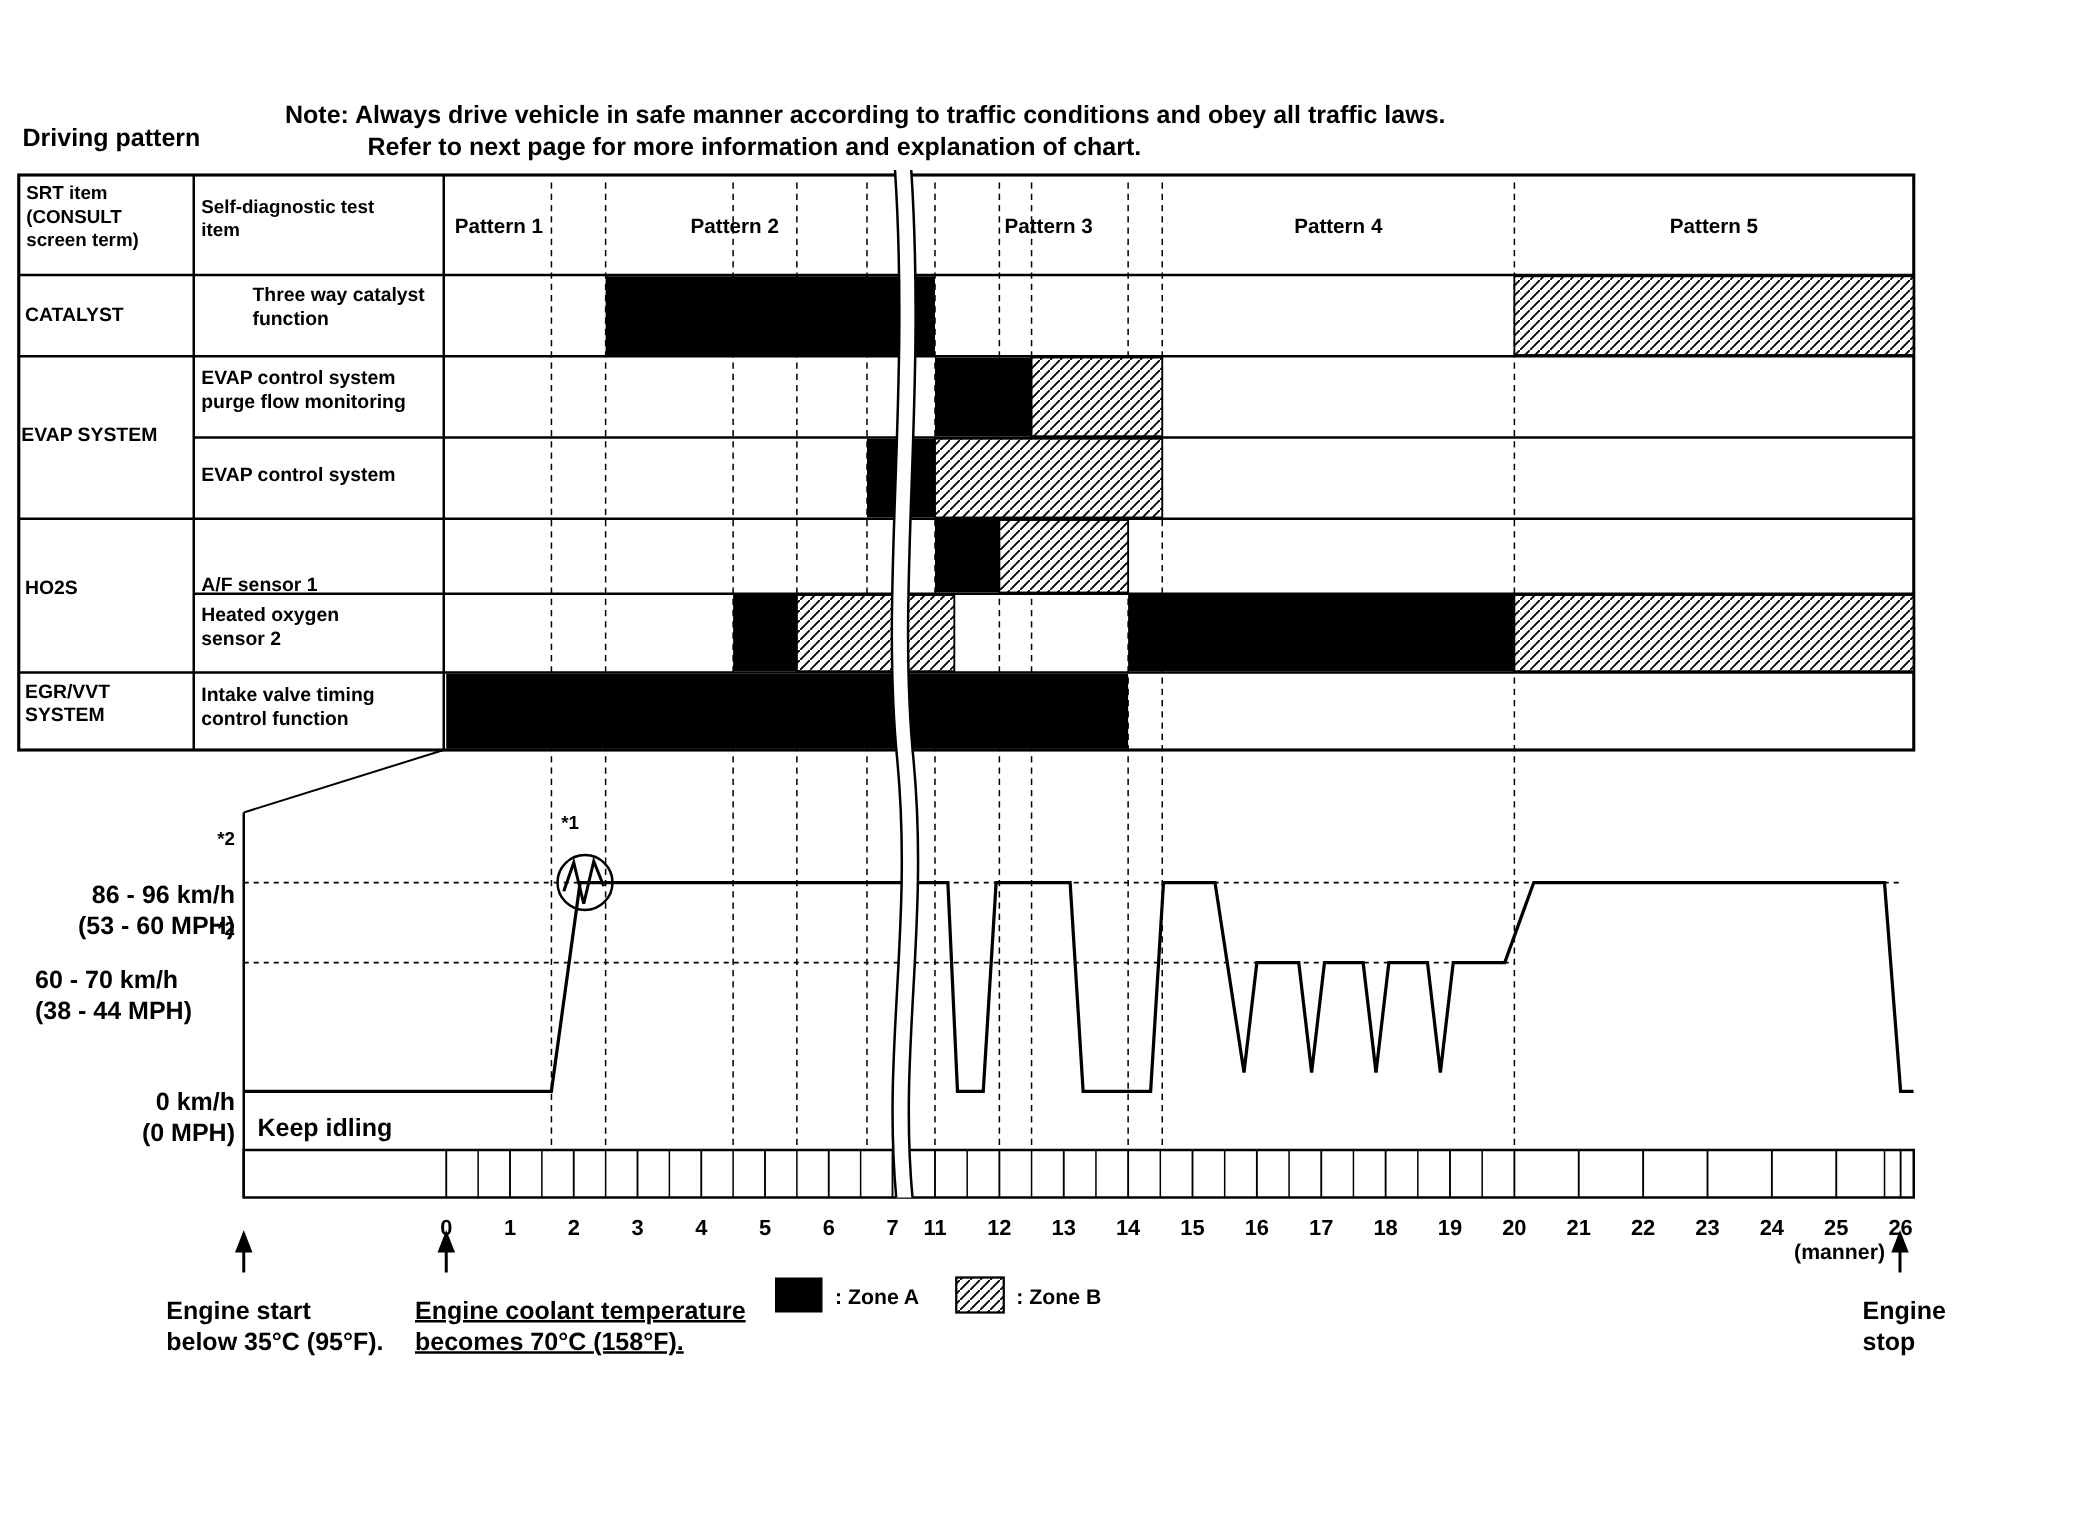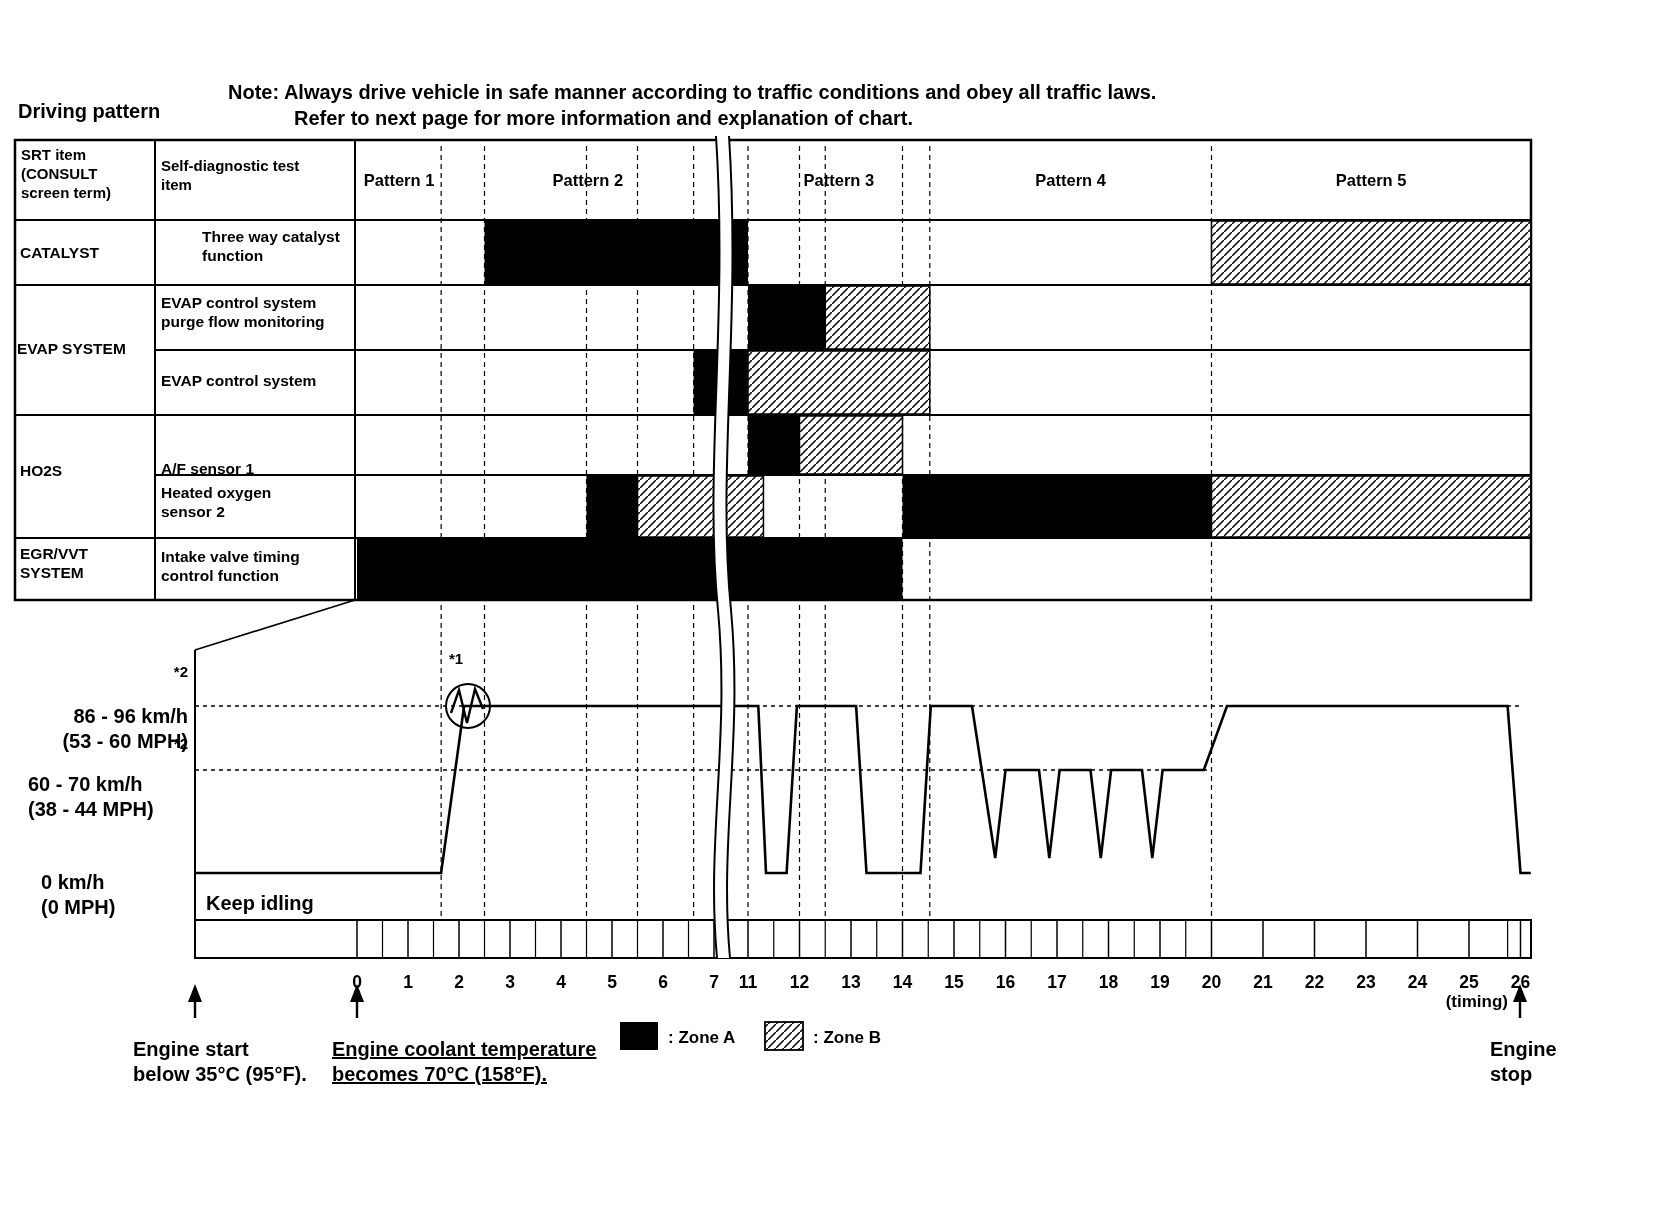--- a/index.html
+++ b/index.html
@@ -177,25 +177,25 @@
 sensor 2</div>
   <div class="lbl s155" style="left:161px;top:547px;">Intake valve timing
 control function</div>
 
   <div class="lbl s15" style="left:38px;top:663px;width:150px;text-align:right;">*2</div>
   <div class="lbl s16" style="left:28px;top:690px;width:160px;text-align:right;">86 - 96 km/h
 (53 - 60 MPH)</div>
   <div class="lbl s15" style="left:38px;top:735px;width:150px;text-align:right;">*2</div>
   <div class="lbl s16" style="left:28px;top:758px;width:160px;text-align:left;">60 - 70 km/h
 (38 - 44 MPH)</div>
-  <div class="lbl s16" style="left:41px;top:856px;width:160px;text-align:left;">0 km/h
+  <div class="lbl s16" style="left:28px;top:856px;width:160px;text-align:right;">0 km/h
 (0 MPH)</div>
   <div class="lbl s16" style="left:206px;top:877px;">Keep idling</div>
   <div class="lbl s15" style="left:449px;top:650px;">*1</div>
-  <div class="lbl s17" style="left:1358px;top:991px;width:150px;text-align:right;">(timing)</div>
+  <div class="lbl s17" style="left:1358px;top:991px;width:150px;text-align:right;">(manner)</div>
 
   <div class="lbl s17" style="left:668px;top:1027px;">: Zone A</div>
   <div class="lbl s17" style="left:813px;top:1027px;">: Zone B</div>
 
   <div class="lbl s16" style="left:133px;top:1023px;">Engine start
 below 35°C (95°F).</div>
   <div class="lbl s16" style="left:332px;top:1023px;text-decoration:underline;">Engine coolant temperature
 becomes 70°C (158°F).</div>
   <div class="lbl s16" style="left:1490px;top:1023px;">Engine
 stop</div>

